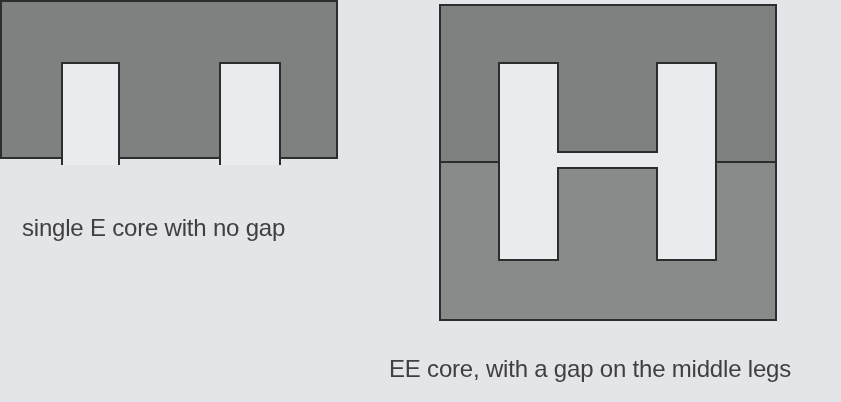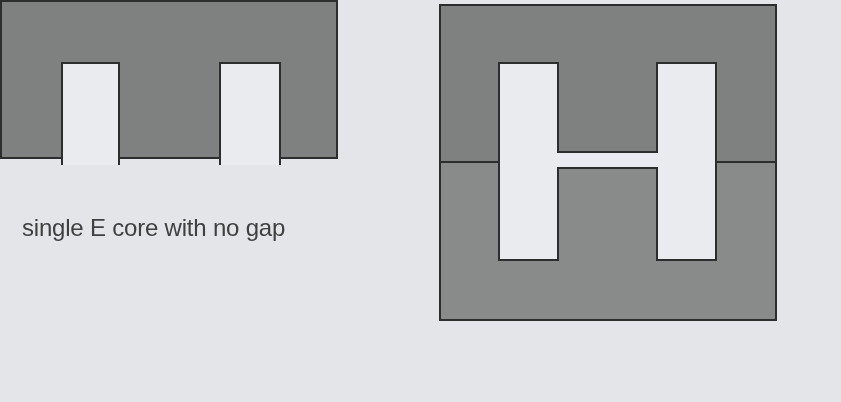--- a/index.html
+++ b/index.html
@@ -83,14 +83,15 @@
 
   <div class="abs ee-core-body"></div>
   <div class="abs ee-joint-line"></div>
   <div class="abs ee-window left"></div>
   <div class="abs ee-window right"></div>
   <div class="abs ee-gap-band"></div>
   <div class="abs ee-gap-edge top"></div>
   <div class="abs ee-gap-edge bottom"></div>
 
   <div class="abs caption left-caption">single E core with no gap</div>
+  <div class="abs caption right-caption">EE core, with a gap on the middle legs</div>
 
 </div>
 
 </body></html>

